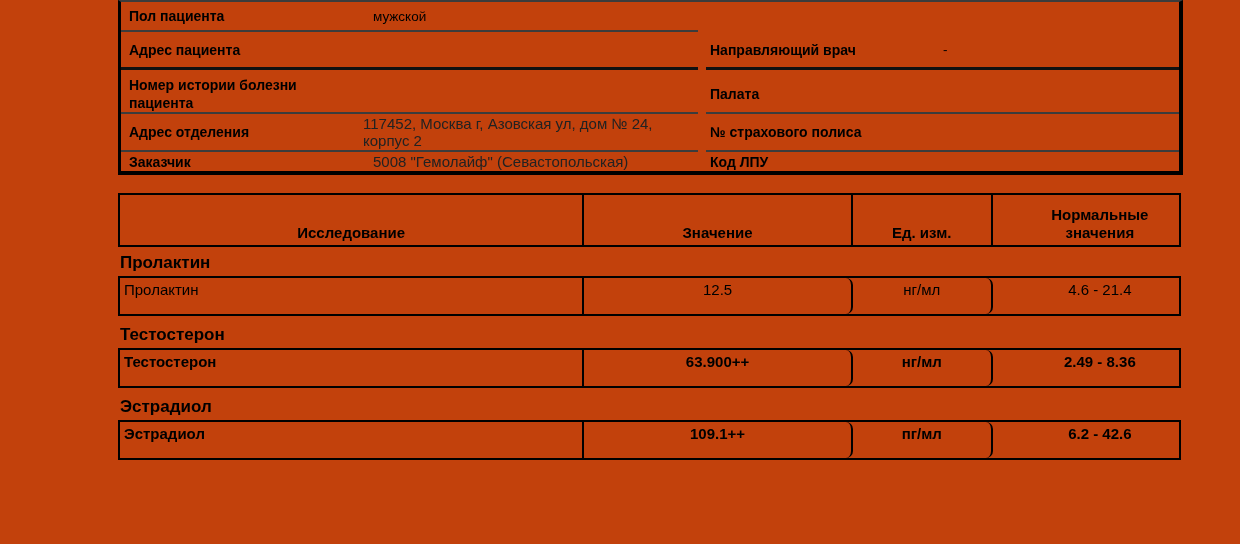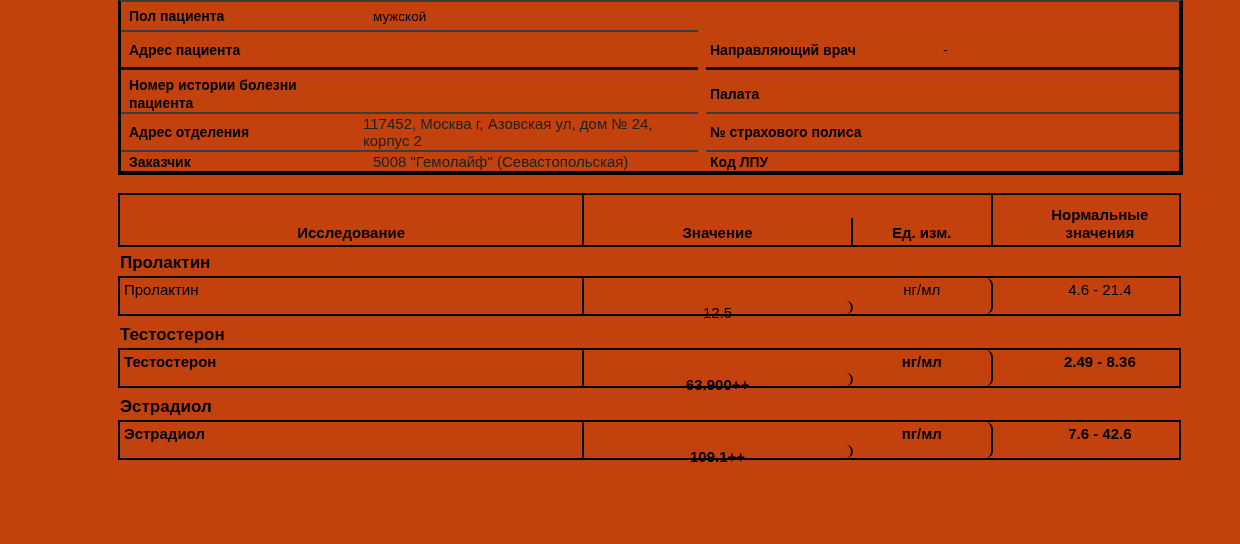--- a/index.html
+++ b/index.html
@@ -28,21 +28,21 @@
   .info-val { font-size:13.5px; }
   .info-val.small { font-size:15px; color:#222; }
 
   
   .results { position:absolute; left:118px; top:193px; width:1063px; }
   .res-header, .res-row { display:flex; border:2px solid #000; width:1063px; }
   .res-header { height:54px; }
   .res-row { height:40px; }
   .rcell { border-right:2px solid #000; }
   .rcell:last-child { border-right:none; }
-  .c0 { width:481px; } .c1 { width:278px;margin-top:23px; } .c2 { width:145px; } .c3 { width:192px;padding-left:28px; }
+  .c0 { width:481px; } .c1 { width:278px; } .c2 { width:145px; } .c3 { width:192px;padding-left:28px; }
   .res-header .rcell {
     display:flex; align-items:flex-end; justify-content:center; text-align:center;
     font-weight:bold; font-size:15px; line-height:18px; padding-bottom:3px;
   }
   .section-title { height:26px; font-weight:bold; font-size:17px; padding-left:2px; margin-top:6px; display:flex; align-items:center; }
   .section-title.first { margin-top:3px; }
   .res-row .rcell { font-size:15px; padding-top:3px; }
   .res-row .name { text-align:left; padding-left:4px; }
   .res-row .num { text-align:center;border-radius:7px; }
   .res-row.flagged { font-weight:bold; }
@@ -124,17 +124,17 @@
           <div class="rcell c0 name">Тестостерон</div>
           <div class="rcell c1 num">63.900++</div>
           <div class="rcell c2 num">нг/мл</div>
           <div class="rcell c3 num">2.49 - 8.36</div>
         </div>
         <div class="section-title">Эстрадиол</div>
         <div class="res-row flagged">
           <div class="rcell c0 name">Эстрадиол</div>
           <div class="rcell c1 num">109.1++</div>
           <div class="rcell c2 num">пг/мл</div>
-          <div class="rcell c3 num">7.6 - 42.6</div>
+          <div class="rcell c3 num">6.2 - 42.6</div>
         </div>
       </div>
   </div>
 </div>
 
 </body></html>

